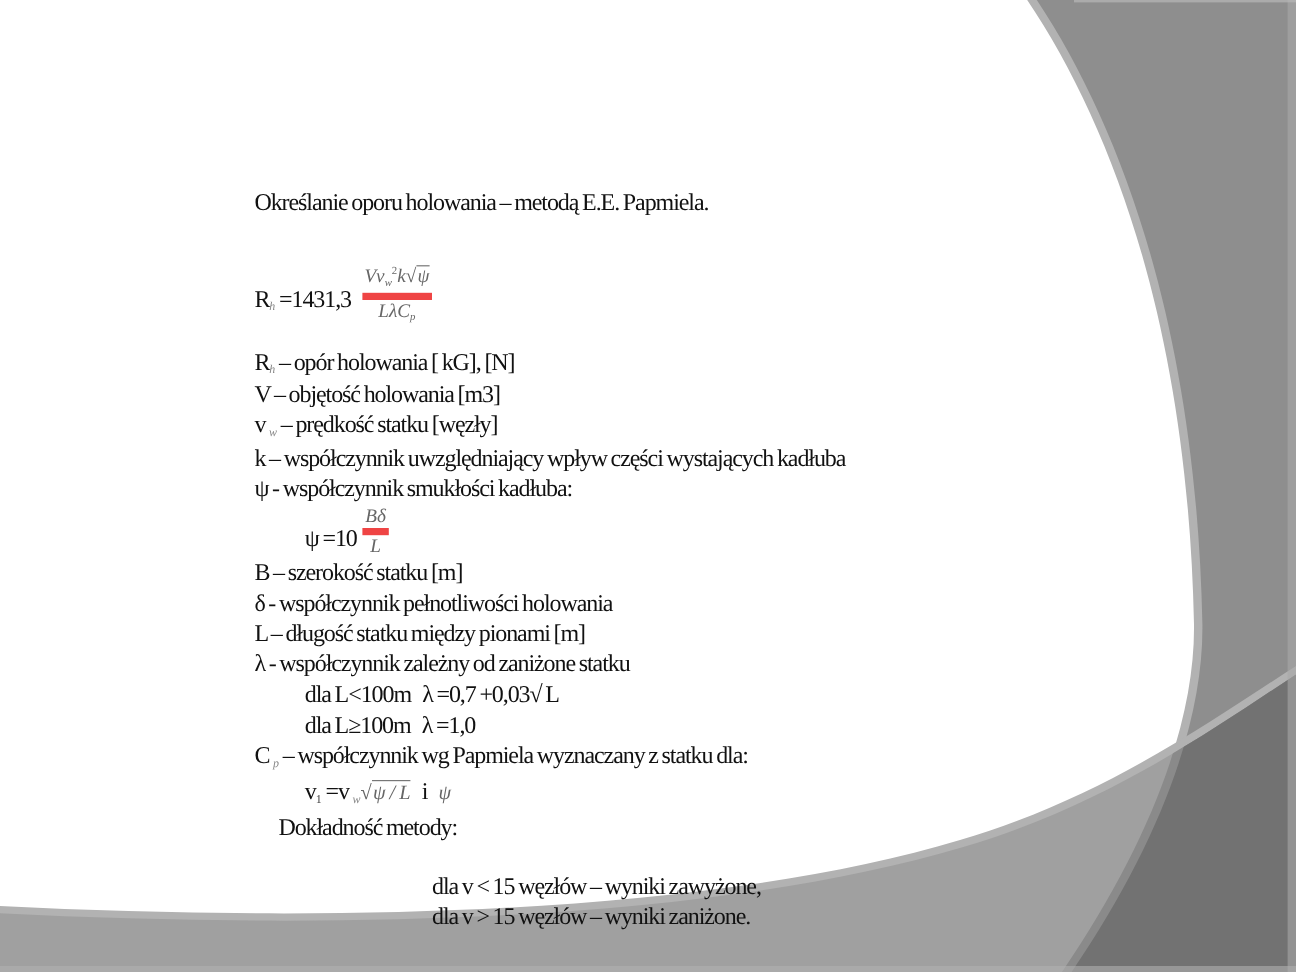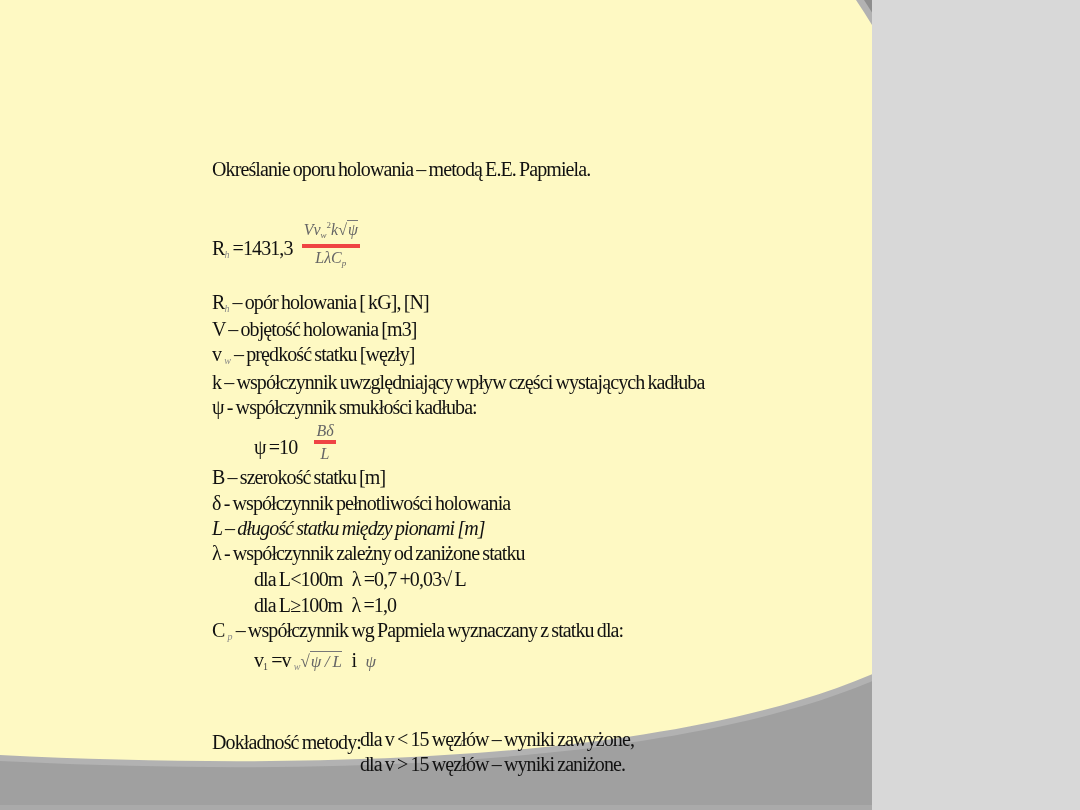--- a/index.html
+++ b/index.html
@@ -5,23 +5,23 @@
     html, body {
       margin: 0;
       padding: 0;
       width: 1080px;
       height: 810px;
       overflow: hidden;
       background: #d8d8d8;
     }
     .slide {
       position: relative;
-      width: 872px;
+      width: 1080px;
       height: 810px;
-      background: #fef9c3;
+      background: #ffffff;
       overflow: hidden;
     }
     .bg-svg {
       position: absolute;
       left: 0; top: 0;
       width: 1080px;
       height: 810px;
     }
     .content {
       position: absolute;
@@ -67,21 +67,21 @@
       text-align: center;
       margin-left: 6px;
       position: relative;
       top: -6px;
     }
     .frac .num {
       display: block;
       font-size: 16px;
       line-height: 18px;
       padding: 0 2px;
-      border-bottom: 4px solid #ef4444;
+      border-bottom: 6px solid #ef4444;
     }
     .frac .den {
       display: block;
       font-size: 16px;
       line-height: 20px;
     }
     .sup {
       font-size: 9px;
       vertical-align: 7px;
       font-style: normal;
@@ -144,33 +144,33 @@
     </div>
     <div class="line" style="top:370px;">
       <span>k</span><span> – współczynnik uwzględniający wpływ części wystających kadłuba</span>
     </div>
     <div class="line" style="top:395px;">
       <span>ψ</span><span> - współczynnik smukłości kadłuba:</span>
     </div>
 
     <div class="line indent1" style="top:428px;">
       <span>ψ =10</span>
-      <span class="frac math" style="margin-left:14px;">
+      <span class="frac math" style="margin-left:2px;">
         <span class="num">Bδ</span>
         <span class="den">L</span>
       </span>
     </div>
 
     <div class="line" style="top:465px;">
       <span>B</span><span> – szerokość statku [m]</span>
     </div>
     <div class="line" style="top:491px;">
       <span>δ</span><span> - współczynnik pełnotliwości holowania</span>
     </div>
-    <div class="line" style="top:516px;font-style:italic;">
+    <div class="line" style="top:516px;">
       <span>L</span><span> – długość statku między pionami [m]</span>
     </div>
     <div class="line" style="top:541px;">
       <span>λ</span><span> - współczynnik zależny od zaniżone statku</span>
     </div>
 
     <div class="line indent1" style="top:567px;">
       <span>dla L&lt;100m</span>&nbsp;&nbsp;&nbsp;<span>λ =0,7 +0,03√ L</span>
     </div>
     <div class="line indent1" style="top:593px;">
@@ -178,18 +178,18 @@
     </div>
 
     <div class="line" style="top:618px;">
       <span>C</span> <span class="sub">p</span><span> – współczynnik wg Papmiela wyznaczany z statku dla:</span>
     </div>
 
     <div class="line indent1" style="top:648px;">
       <span>v</span><span class="sub1">1</span><span> =v</span> <span class="sub">w</span><span class="math" style="font-size:17px;text-align:center;"><span>√</span><span class="sqrt-bar">ψ / L</span></span>&nbsp;&nbsp;&nbsp;<span>i</span>&nbsp;&nbsp;&nbsp;<span class="math" style="font-size:17px;">ψ</span>
     </div>
 
-    <div class="line" style="top:730px;">Dokładność metody:</div>
+    <div class="line" style="top:678px;margin-left:20px;">Dokładność metody:</div>
     <div class="line indent2" style="top:727px;">dla v &lt; 15 węzłów – wyniki zawyżone,</div>
     <div class="line indent2" style="top:752px;">dla v &gt; 15 węzłów – wyniki zaniżone.</div>
 
   </div>
 </div>
 
 </body></html>

